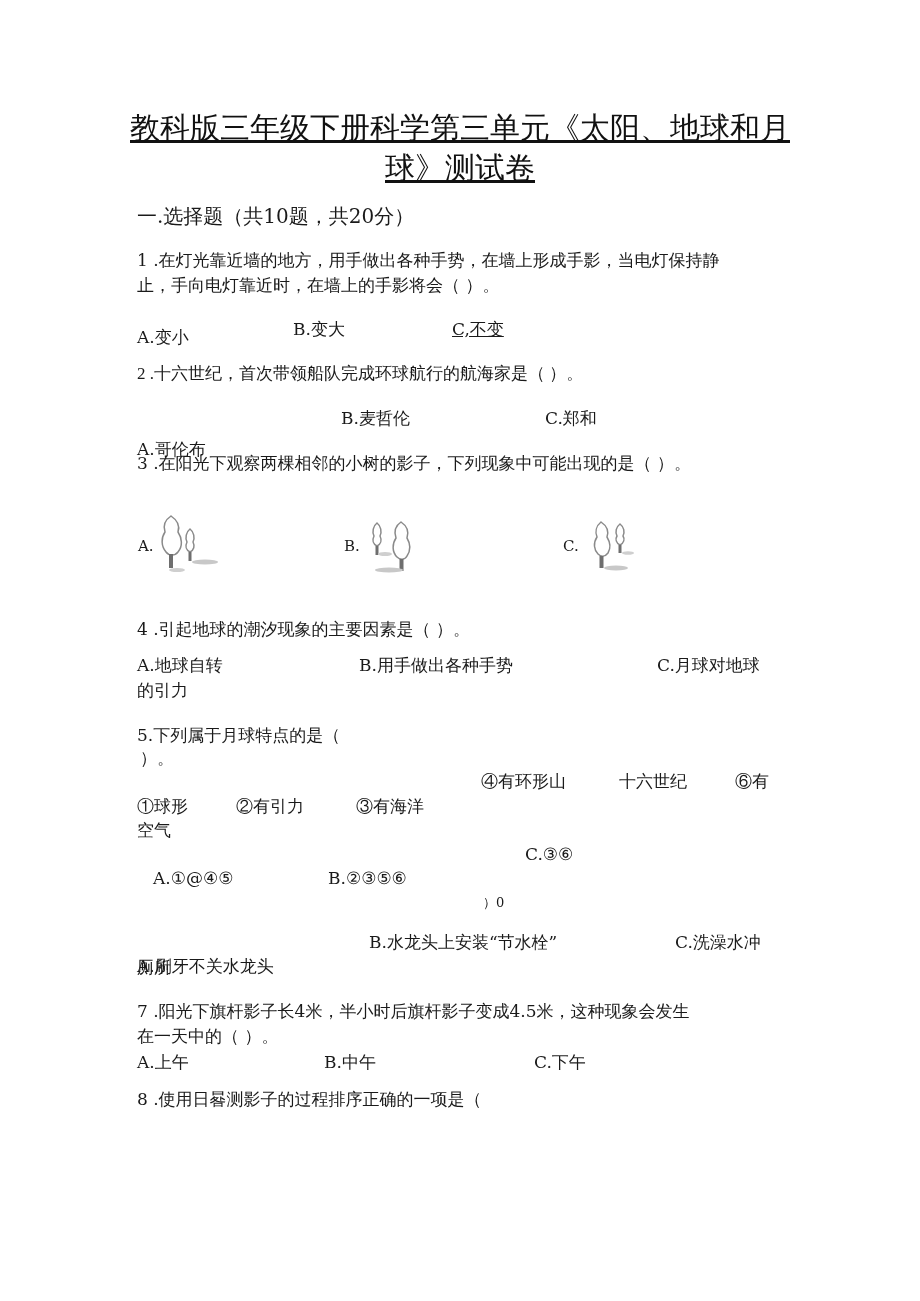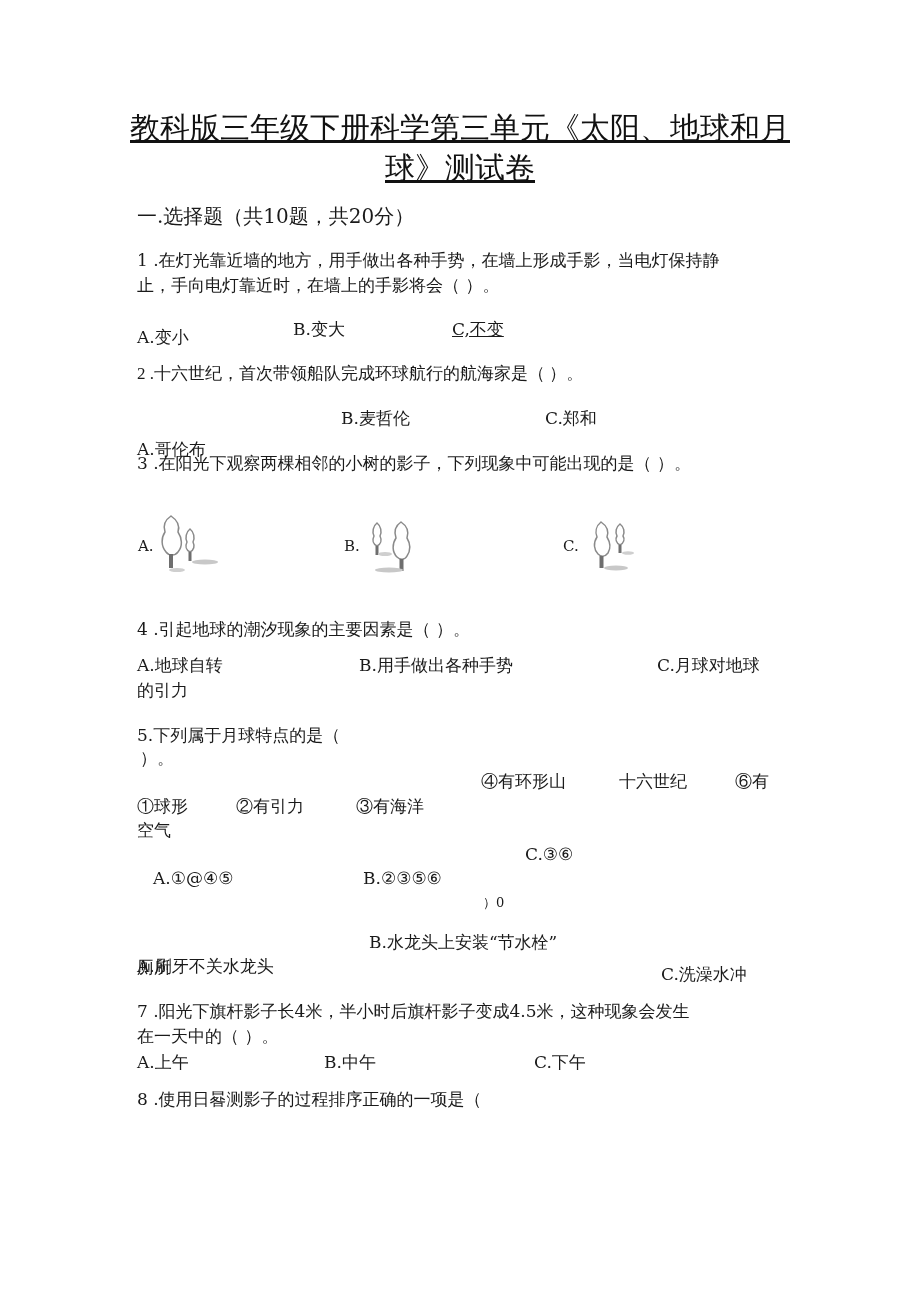--- a/index.html
+++ b/index.html
@@ -133,28 +133,28 @@
   <div class="txt" style="left:619px; top:770px;">十六世纪</div>
   <div class="txt" style="left:735px; top:770px;">⑥有</div>
 
   <div class="txt" style="left:137px; top:795px;">①球形</div>
   <div class="txt" style="left:236px; top:795px;">②有引力</div>
   <div class="txt" style="left:356px; top:795px;">③有海洋</div>
   <div class="txt" style="left:137px; top:819px;">空气</div>
 
   <div class="txt" style="left:525px; top:843px;text-align:center;">C.③⑥</div>
   <div class="txt" style="left:137px; top:867px;margin-left:16px;">A.①@④⑤</div>
-  <div class="txt" style="left:328px; top:867px;margin-left:35px;">B.②③⑤⑥</div>
+  <div class="txt" style="left:328px; top:867px;">B.②③⑤⑥</div>
   <div class="txt" style="left:483px; top:892px; font-size:13px;">）0</div>
 </div>
 
 <div>
   <div class="txt" style="left:137px; top:955px;">A.刷牙不关水龙头</div>
   <div class="txt" style="left:369px; top:931px;">B.水龙头上安装“节水栓”</div>
-  <div class="txt" style="left:661px; top:931px;margin-top:32px;">C.洗澡水冲</div>
+  <div class="txt" style="left:675px; top:931px;">C.洗澡水冲</div>
   <div class="txt" style="left:137px; top:956px;">厕所</div>
 </div>
 
 <div>
   <div class="txt" style="left:137px; top:1000px;">7 .阳光下旗杆影子长4米，半小时后旗杆影子变成4.5米，这种现象会发生</div>
   <div class="txt" style="left:137px; top:1025px;">在一天中的（    ）。</div>
   <div class="txt" style="left:137px; top:1051px;">A.上午</div>
   <div class="txt" style="left:324px; top:1051px;">B.中午</div>
   <div class="txt" style="left:509px; top:1051px;margin-left:25px;">C.下午</div>
 </div>

